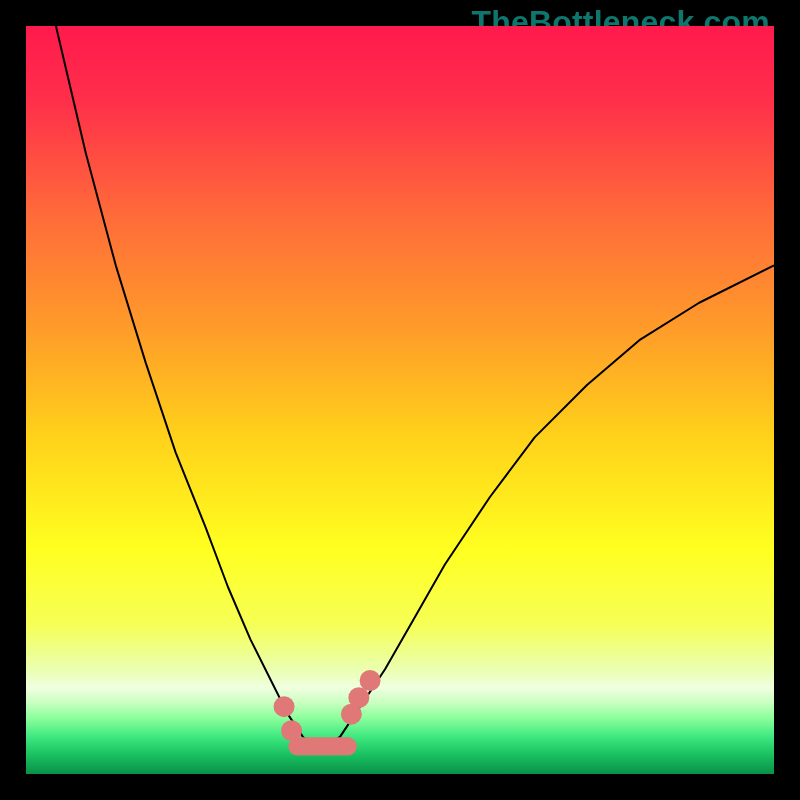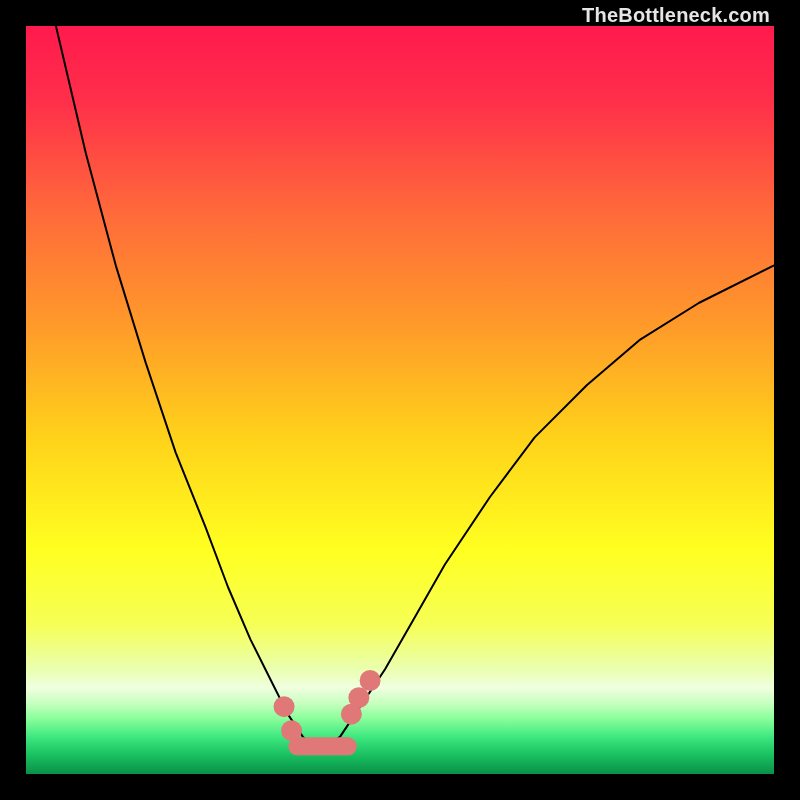--- a/index.html
+++ b/index.html
@@ -23,23 +23,23 @@
     left: 0;
     top: 0;
     width: 748px;
     height: 748px;
   }
   .watermark {
     position: absolute;
     top: 4px;
     right: 30px;
     font-family: Arial, Helvetica, sans-serif;
-    font-size: 20px;
+    font-size: 32px;
     font-weight: 600;
-    color: #e5e5e5;
+    color: #0f766e;
     letter-spacing: 0.2px;
   }
   svg {
     display: block;
   }
 </style>
 </head>
 <body>
 
 <div class="watermark">TheBottleneck.com</div>

